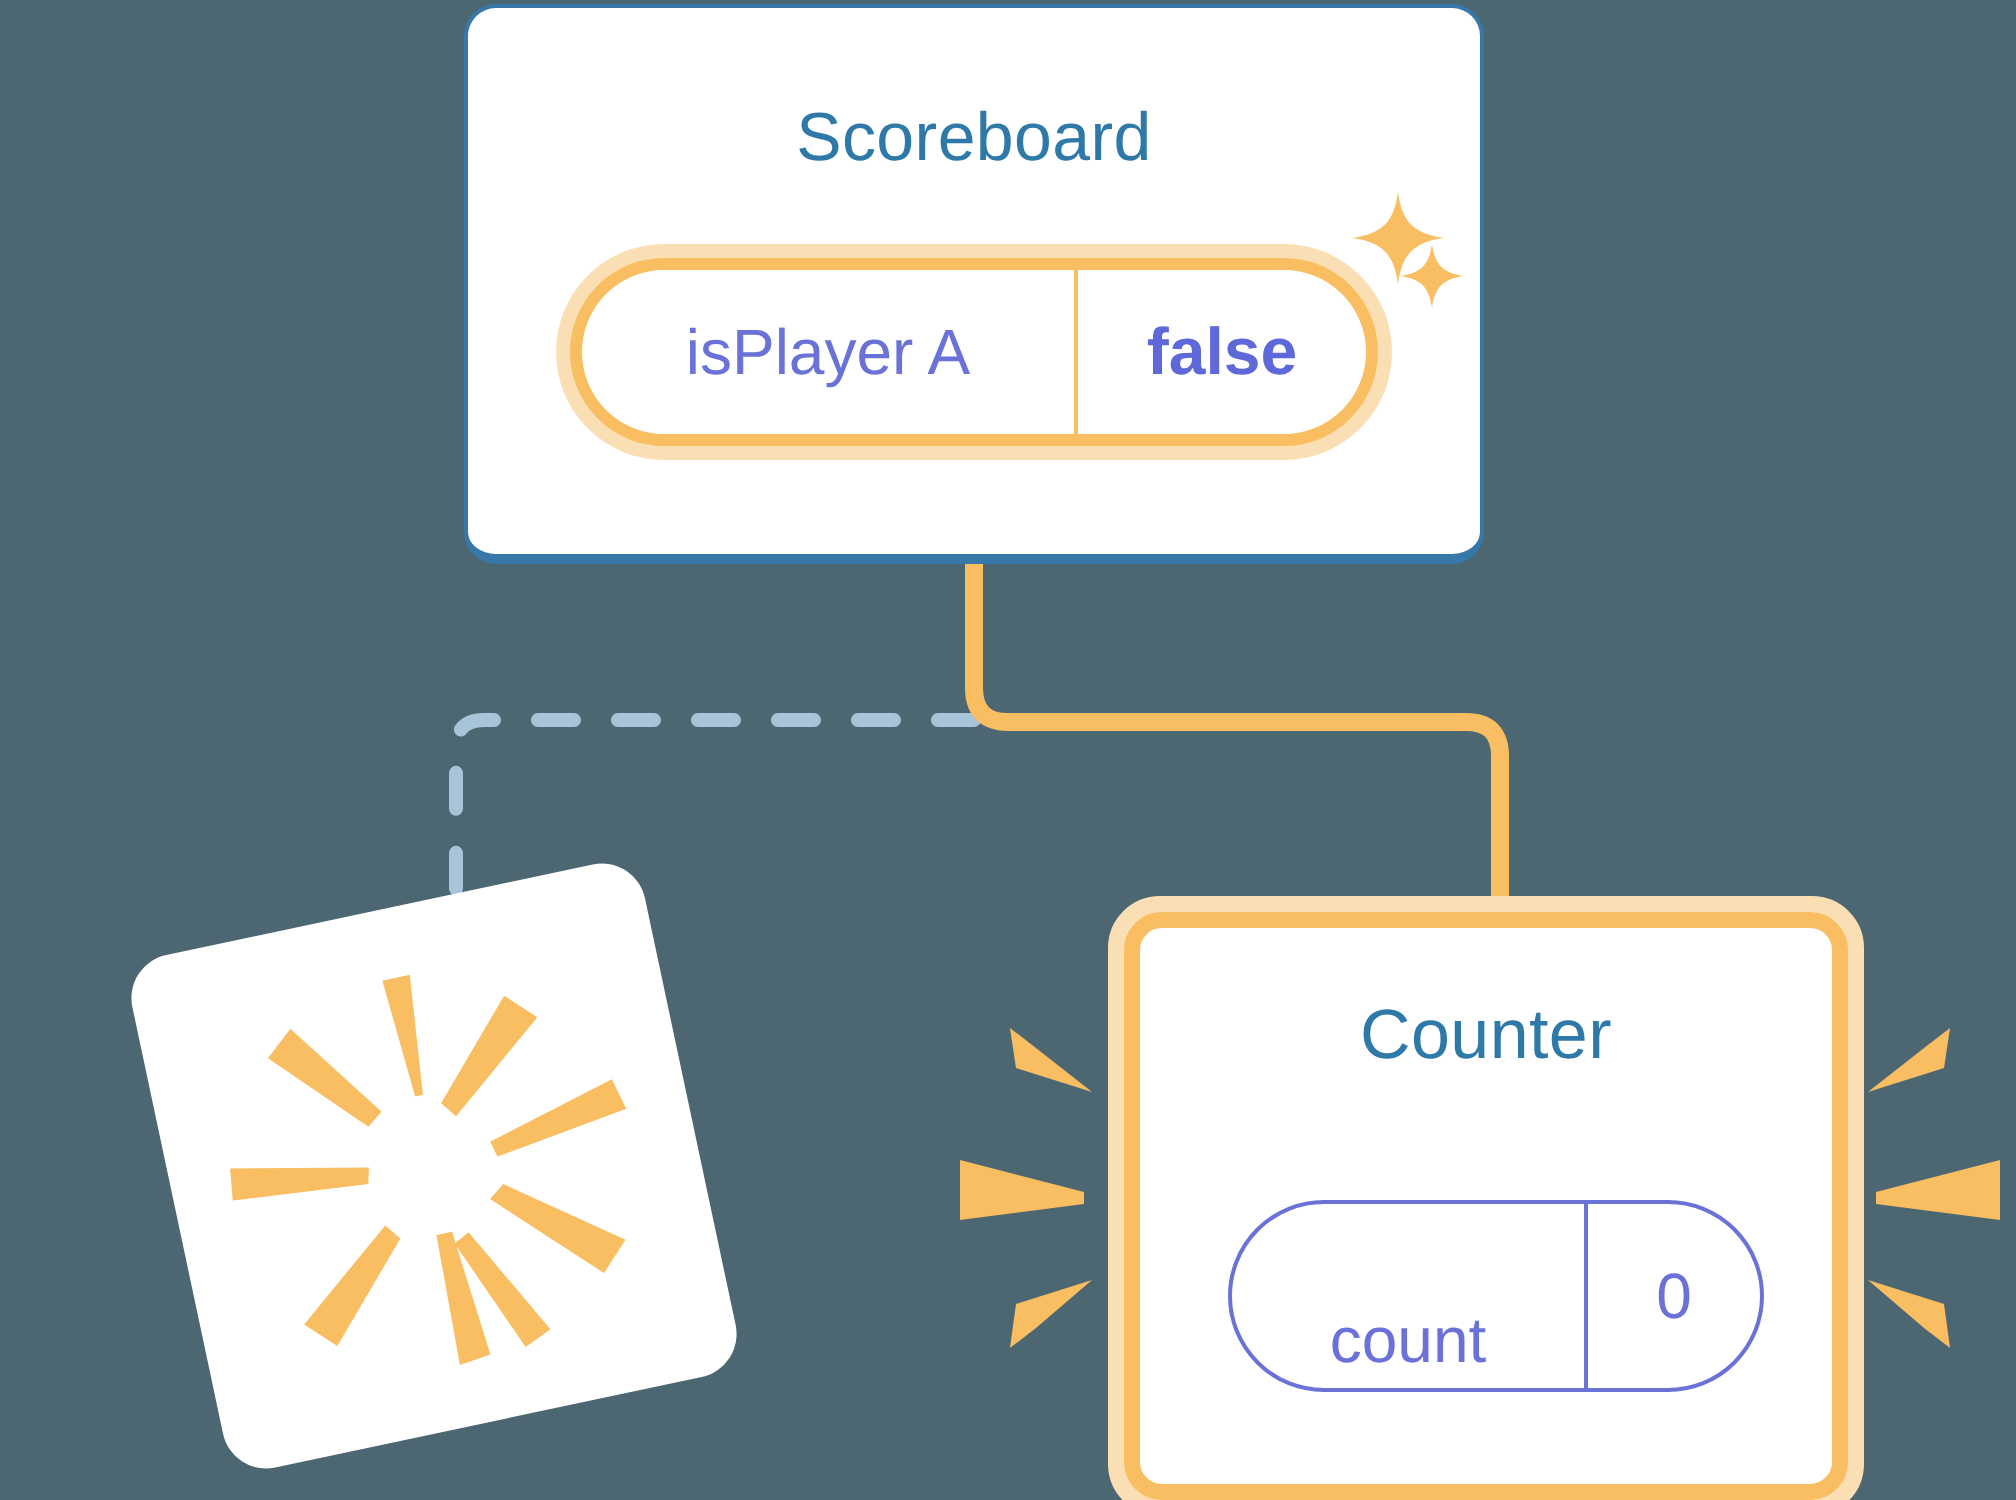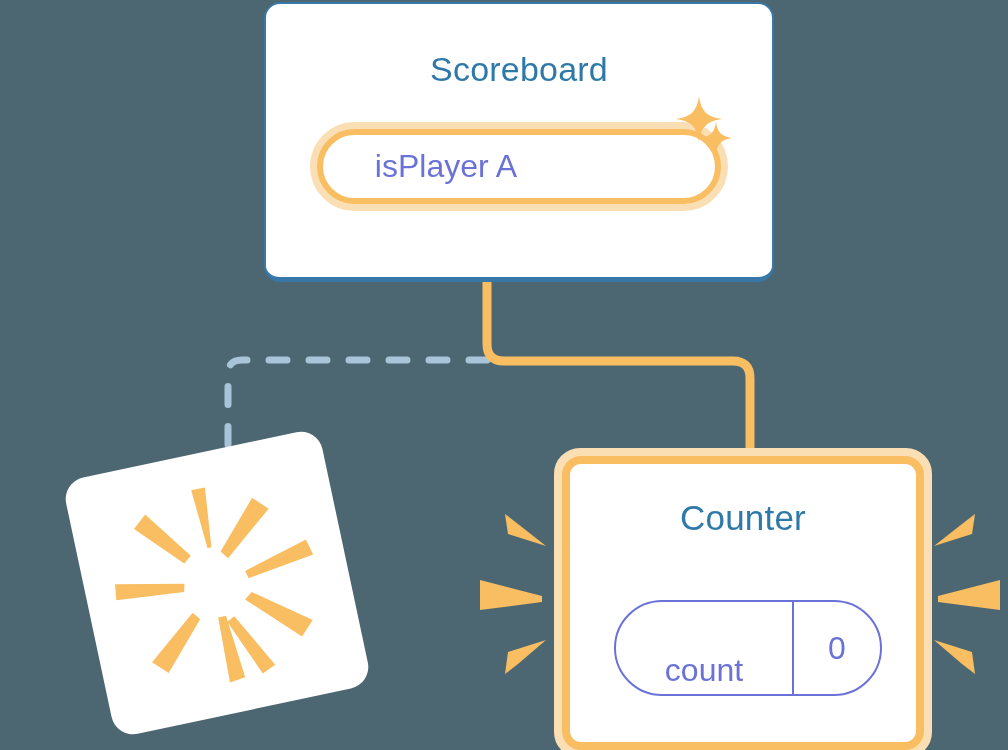--- a/index.html
+++ b/index.html
@@ -47,32 +47,31 @@
   
   #scoreboard-card {
     left: 232px;
     top: 2px;
     width: 510px;
     height: 280px;
     border: 2px solid #3878a8;
     border-bottom-width: 5px;
     border-radius: 16px;
     z-index: 3;
-    margin-left: 32px;
   }
   #scoreboard-card .card-title {
     margin-top: 46px;
   }
   
   .pill-orange {
     position: absolute;
     left: 44px;
     top: 118px;
     width: 418px;
-    height: 89px;
+    height: 108px;
     border-radius: 60px;
     border: 7px solid #fbdfb4;
     box-sizing: border-box;
     background: #fbdfb4;
     padding: 0;
   }
   .pill-orange-inner {
     position: absolute;
     inset: 0;
     border: 6px solid #f9bd62;
@@ -226,20 +225,21 @@
       <polygon points="42,152 4,140 32,164 45,174"></polygon>
     </g>
   </svg>
 
   <div class="card" id="scoreboard-card">
     <div class="card-title">Scoreboard</div>
 
     <div class="pill-orange">
       <div class="pill-orange-inner">
         <div class="pill-cell pill-key">isPlayer A</div>
+        <div class="pill-cell pill-val">false</div>
       </div>
     </div>
   </div>
 
   <svg class="sparkle" id="sparkle-large" viewBox="0 0 46 46" width="46" height="46">
     <path d="M23 0 C25 15 31 21 46 23 C31 25 25 31 23 46 C21 31 15 25 0 23 C15 21 21 15 23 0 Z" fill="#f9bd62"></path>
   </svg>
   <svg class="sparkle" id="sparkle-small" viewBox="0 0 32 32" width="32" height="32">
     <path d="M16 0 C17.5 10.5 21.5 14.5 32 16 C21.5 17.5 17.5 21.5 16 32 C14.5 21.5 10.5 17.5 0 16 C10.5 14.5 14.5 10.5 16 0 Z" fill="#f9bd62"></path>
   </svg>

